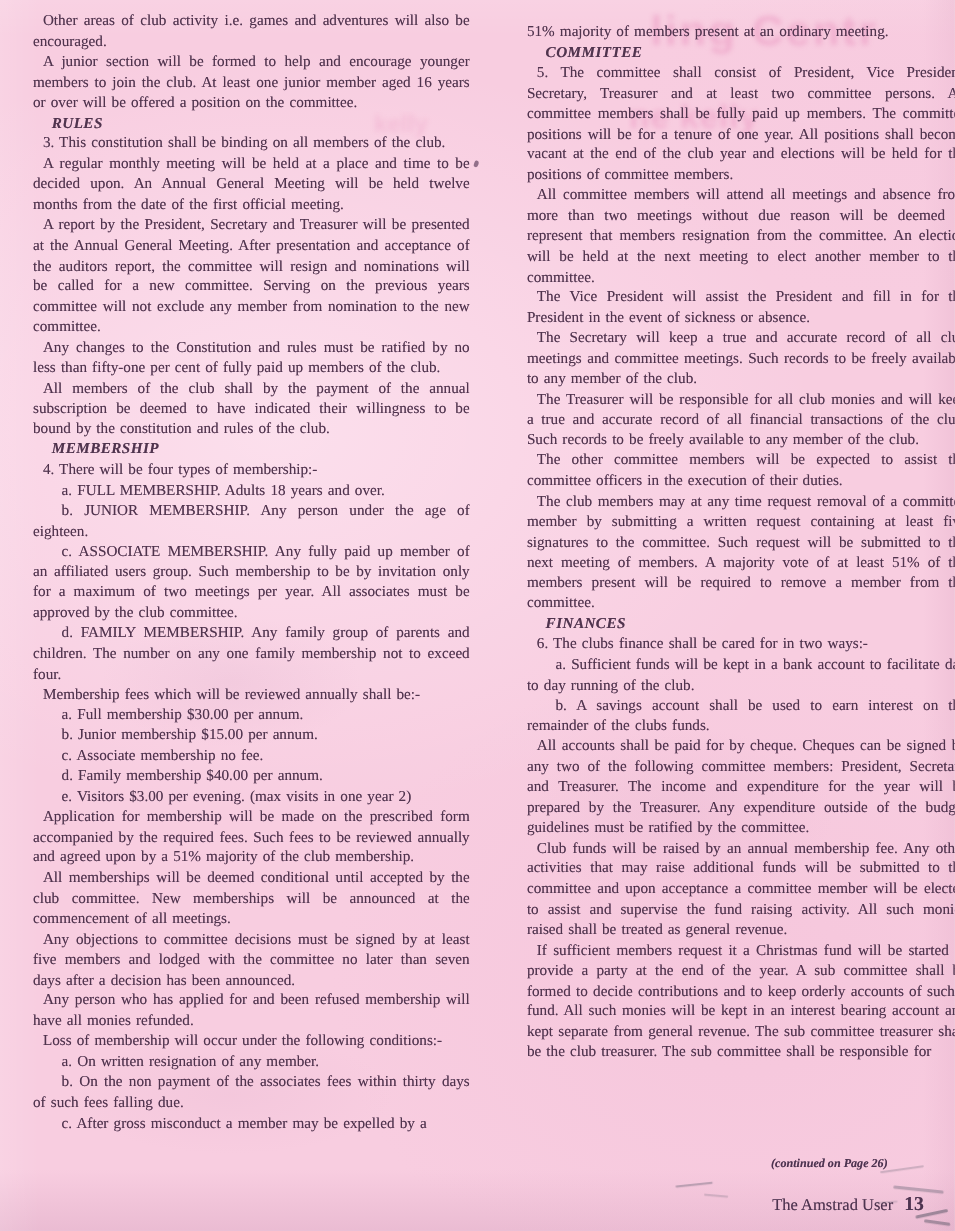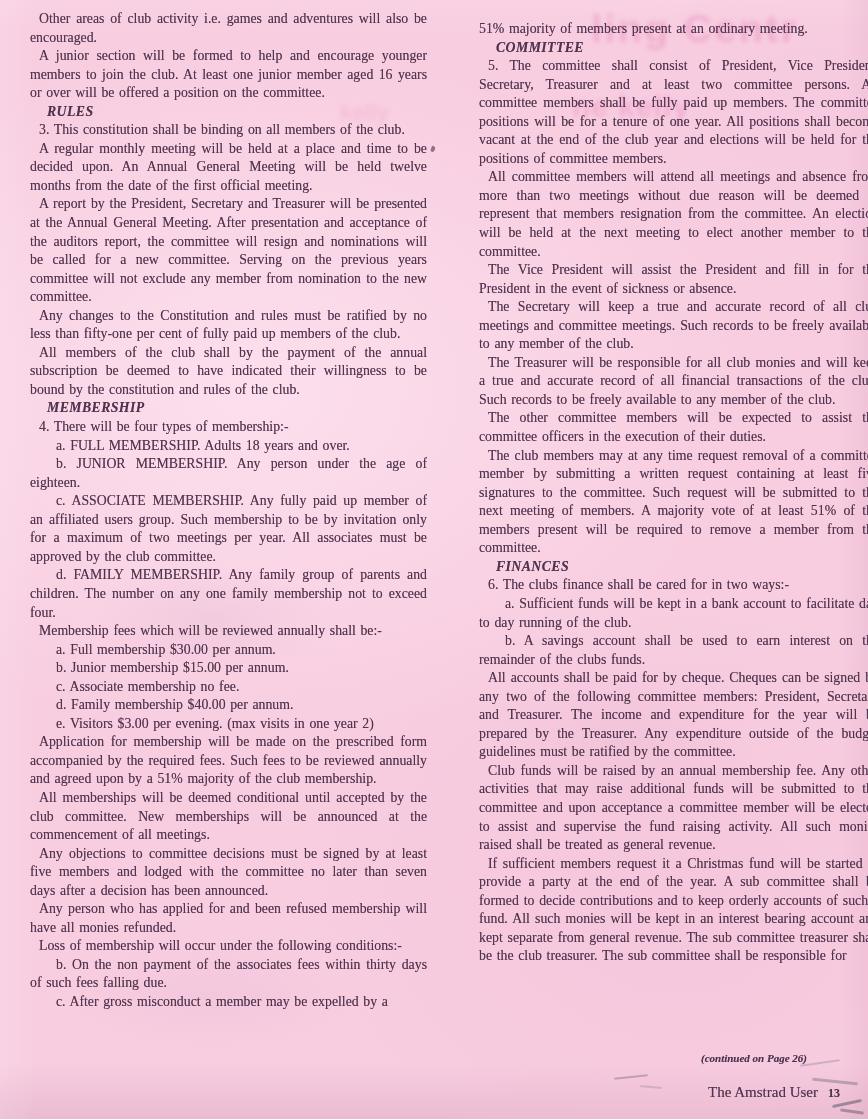--- a/index.html
+++ b/index.html
@@ -44,21 +44,21 @@
     color: #4c3350;
     text-shadow: 0 0 0.5px rgba(80,50,80,0.5);
   }
   .footer {
     position: absolute;
     top: 1084px; right: 62px;
     font-size: 15px;
     color: #4e3450;
     text-shadow: 0 0 0.5px rgba(80,50,80,0.5);
   }
-  .footer .page-num { font-weight: bold; margin-left: 10px; font-size: 12px; }
+  .footer .page-num { font-weight: bold; margin-left: 10px; font-size: 18px; }
   
   .ghost {
     position: absolute;
     font-family: "Liberation Sans", sans-serif;
     font-weight: bold;
     color: rgba(226,108,168,0.30);
     filter: blur(2.2px);
     white-space: nowrap;
     pointer-events: none;
   }
@@ -119,20 +119,21 @@
       <p class="t-li">a. Full membership $30.00 per annum.</p>
       <p class="t-li">b. Junior membership $15.00 per annum.</p>
       <p class="t-li">c. Associate membership no fee.</p>
       <p class="t-li">d. Family membership $40.00 per annum.</p>
       <p class="t-li">e. Visitors $3.00 per evening. (max visits in one year 2)</p>
       <p class="t-p">Application for membership will be made on the prescribed form accompanied by the required fees. Such fees to be reviewed annually and agreed upon by a 51% majority of the club membership.</p>
       <p class="t-p">All memberships will be deemed conditional until accepted by the club committee. New memberships will be announced at the commencement of all meetings.</p>
       <p class="t-p">Any objections to committee decisions must be signed by at least five members and lodged with the committee no later than seven days after a decision has been announced.</p>
       <p class="t-p">Any person who has applied for and been refused membership will have all monies refunded.</p>
       <p class="t-p">Loss of membership will occur under the following conditions:-</p>
+      <p class="t-li">a. On written resignation of any member.</p>
       <p class="t-li">b. On the non payment of the associates fees within thirty days of such fees falling due.</p>
       <p class="t-li">c. After gross misconduct a member may be expelled by a</p>
     </div>
   <div class="col col-right">
       <p class="t-cont">51% majority of members present at an ordinary meeting.</p>
       <p class="t-h">COMMITTEE</p>
       <p class="t-p">5. The committee shall consist of President, Vice President, Secretary, Treasurer and at least two committee persons. All committee members shall be fully paid up members. The committee positions will be for a tenure of one year. All positions shall become vacant at the end of the club year and elections will be held for the positions of committee members.</p>
       <p class="t-p">All committee members will attend all meetings and absence from more than two meetings without due reason will be deemed to represent that members resignation from the committee. An election will be held at the next meeting to elect another member to the committee.</p>
       <p class="t-p">The Vice President will assist the President and fill in for the President in the event of sickness or absence.</p>
       <p class="t-p">The Secretary will keep a true and accurate record of all club meetings and committee meetings. Such records to be freely available to any member of the club.</p>

